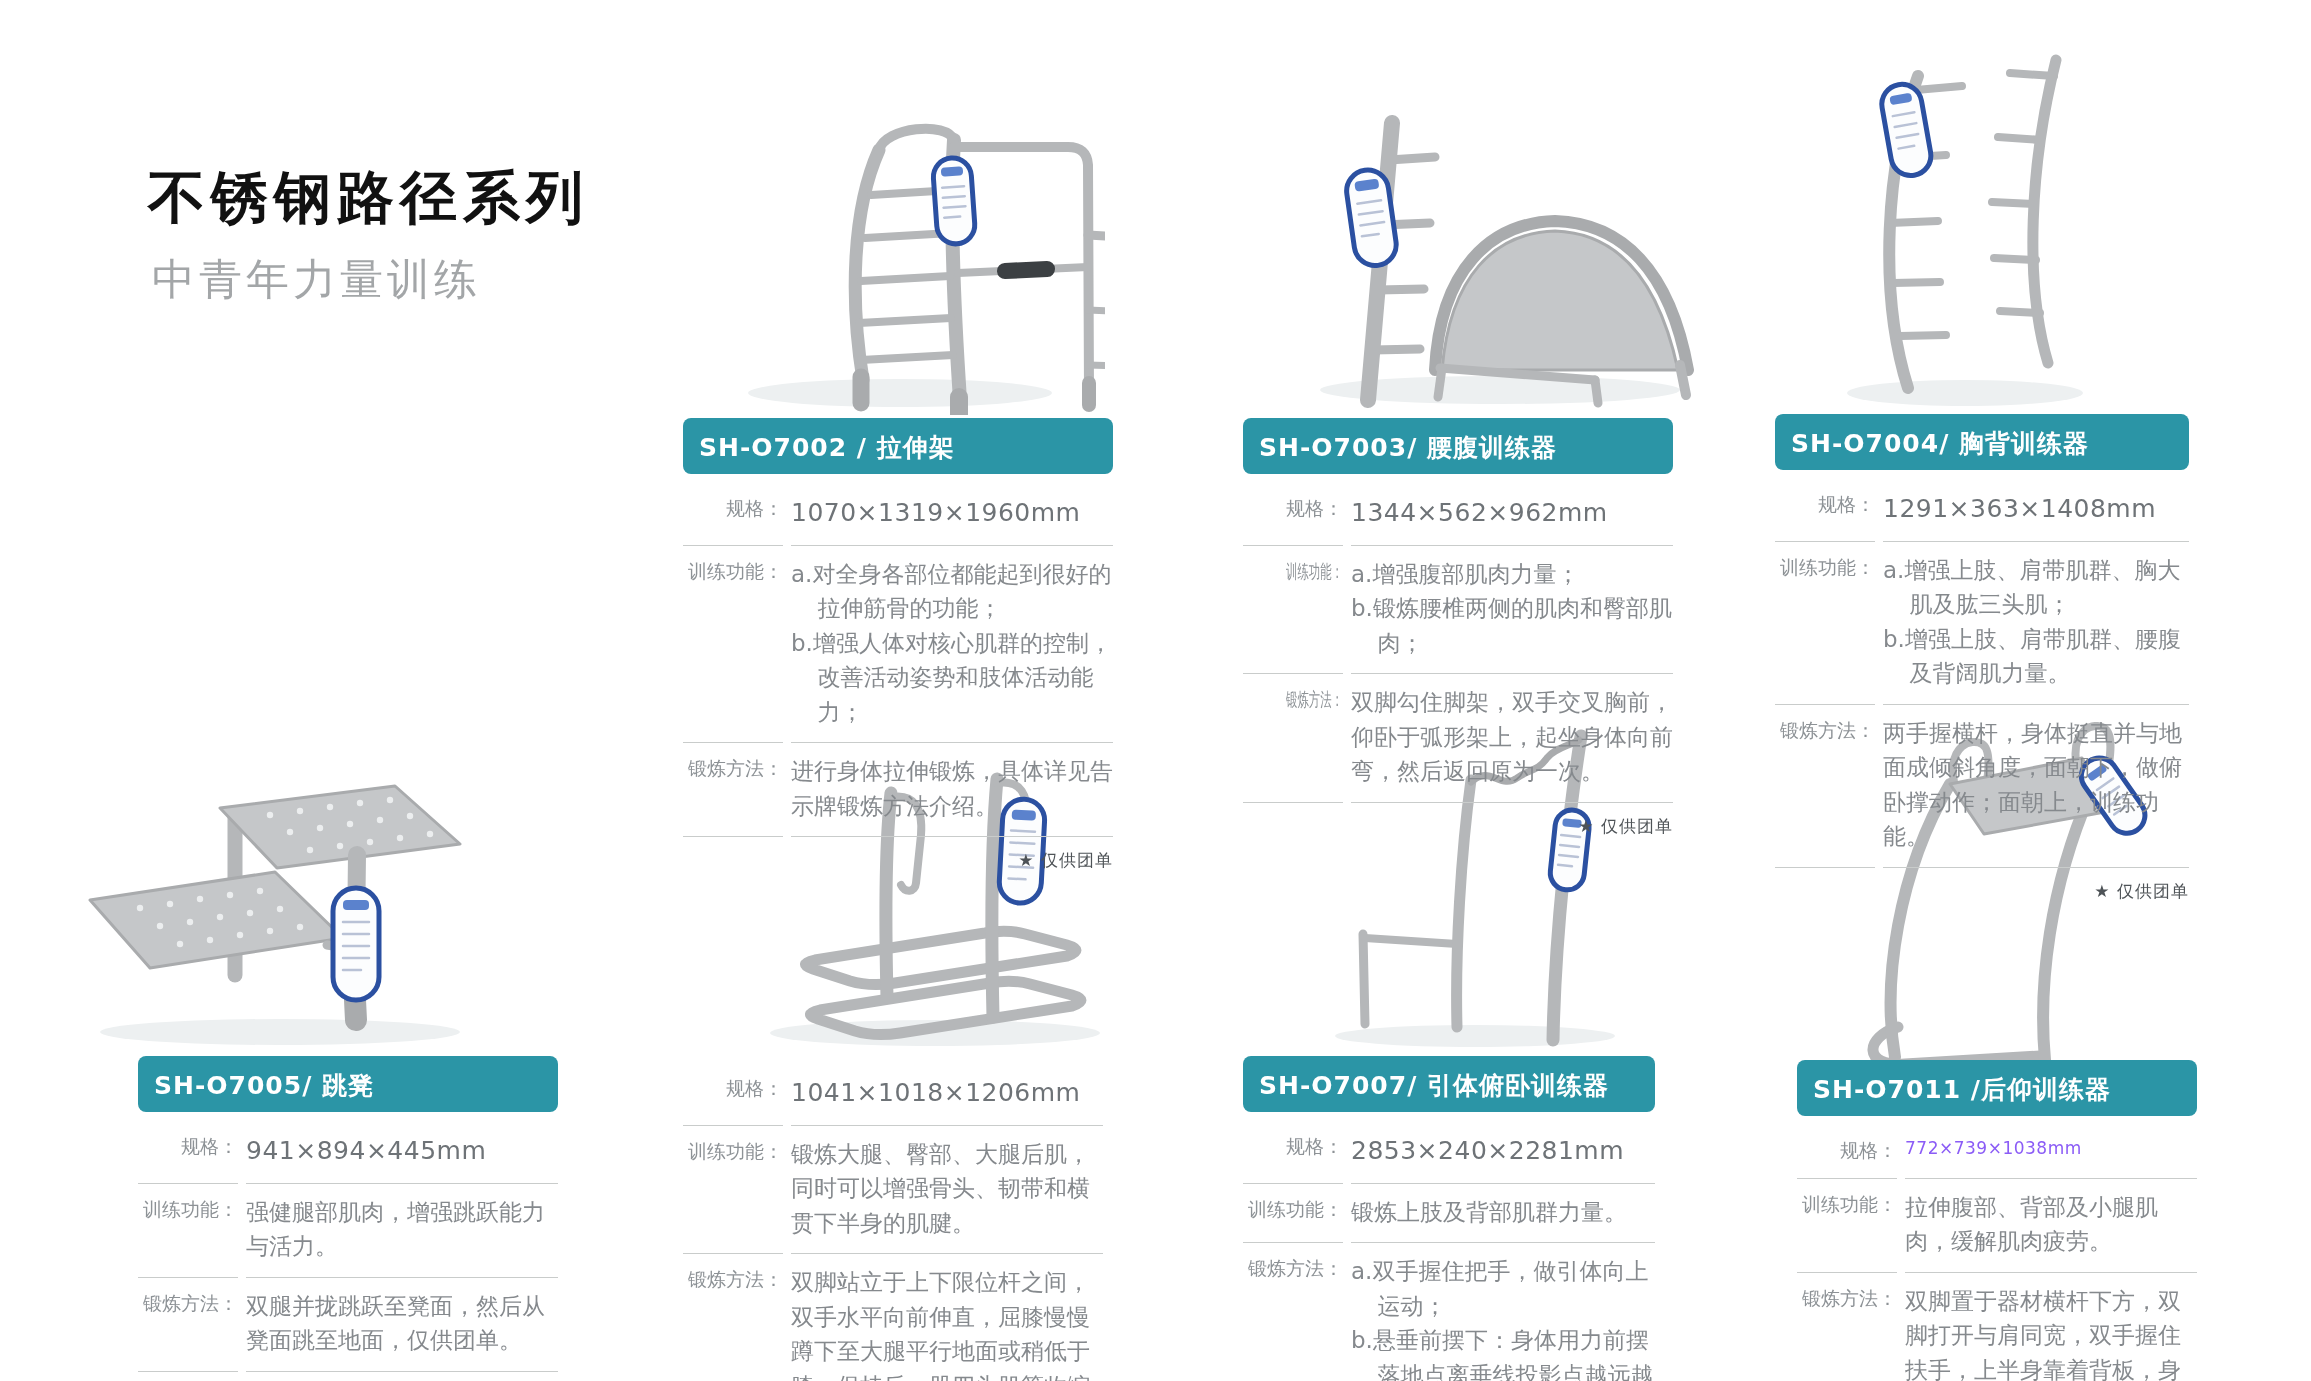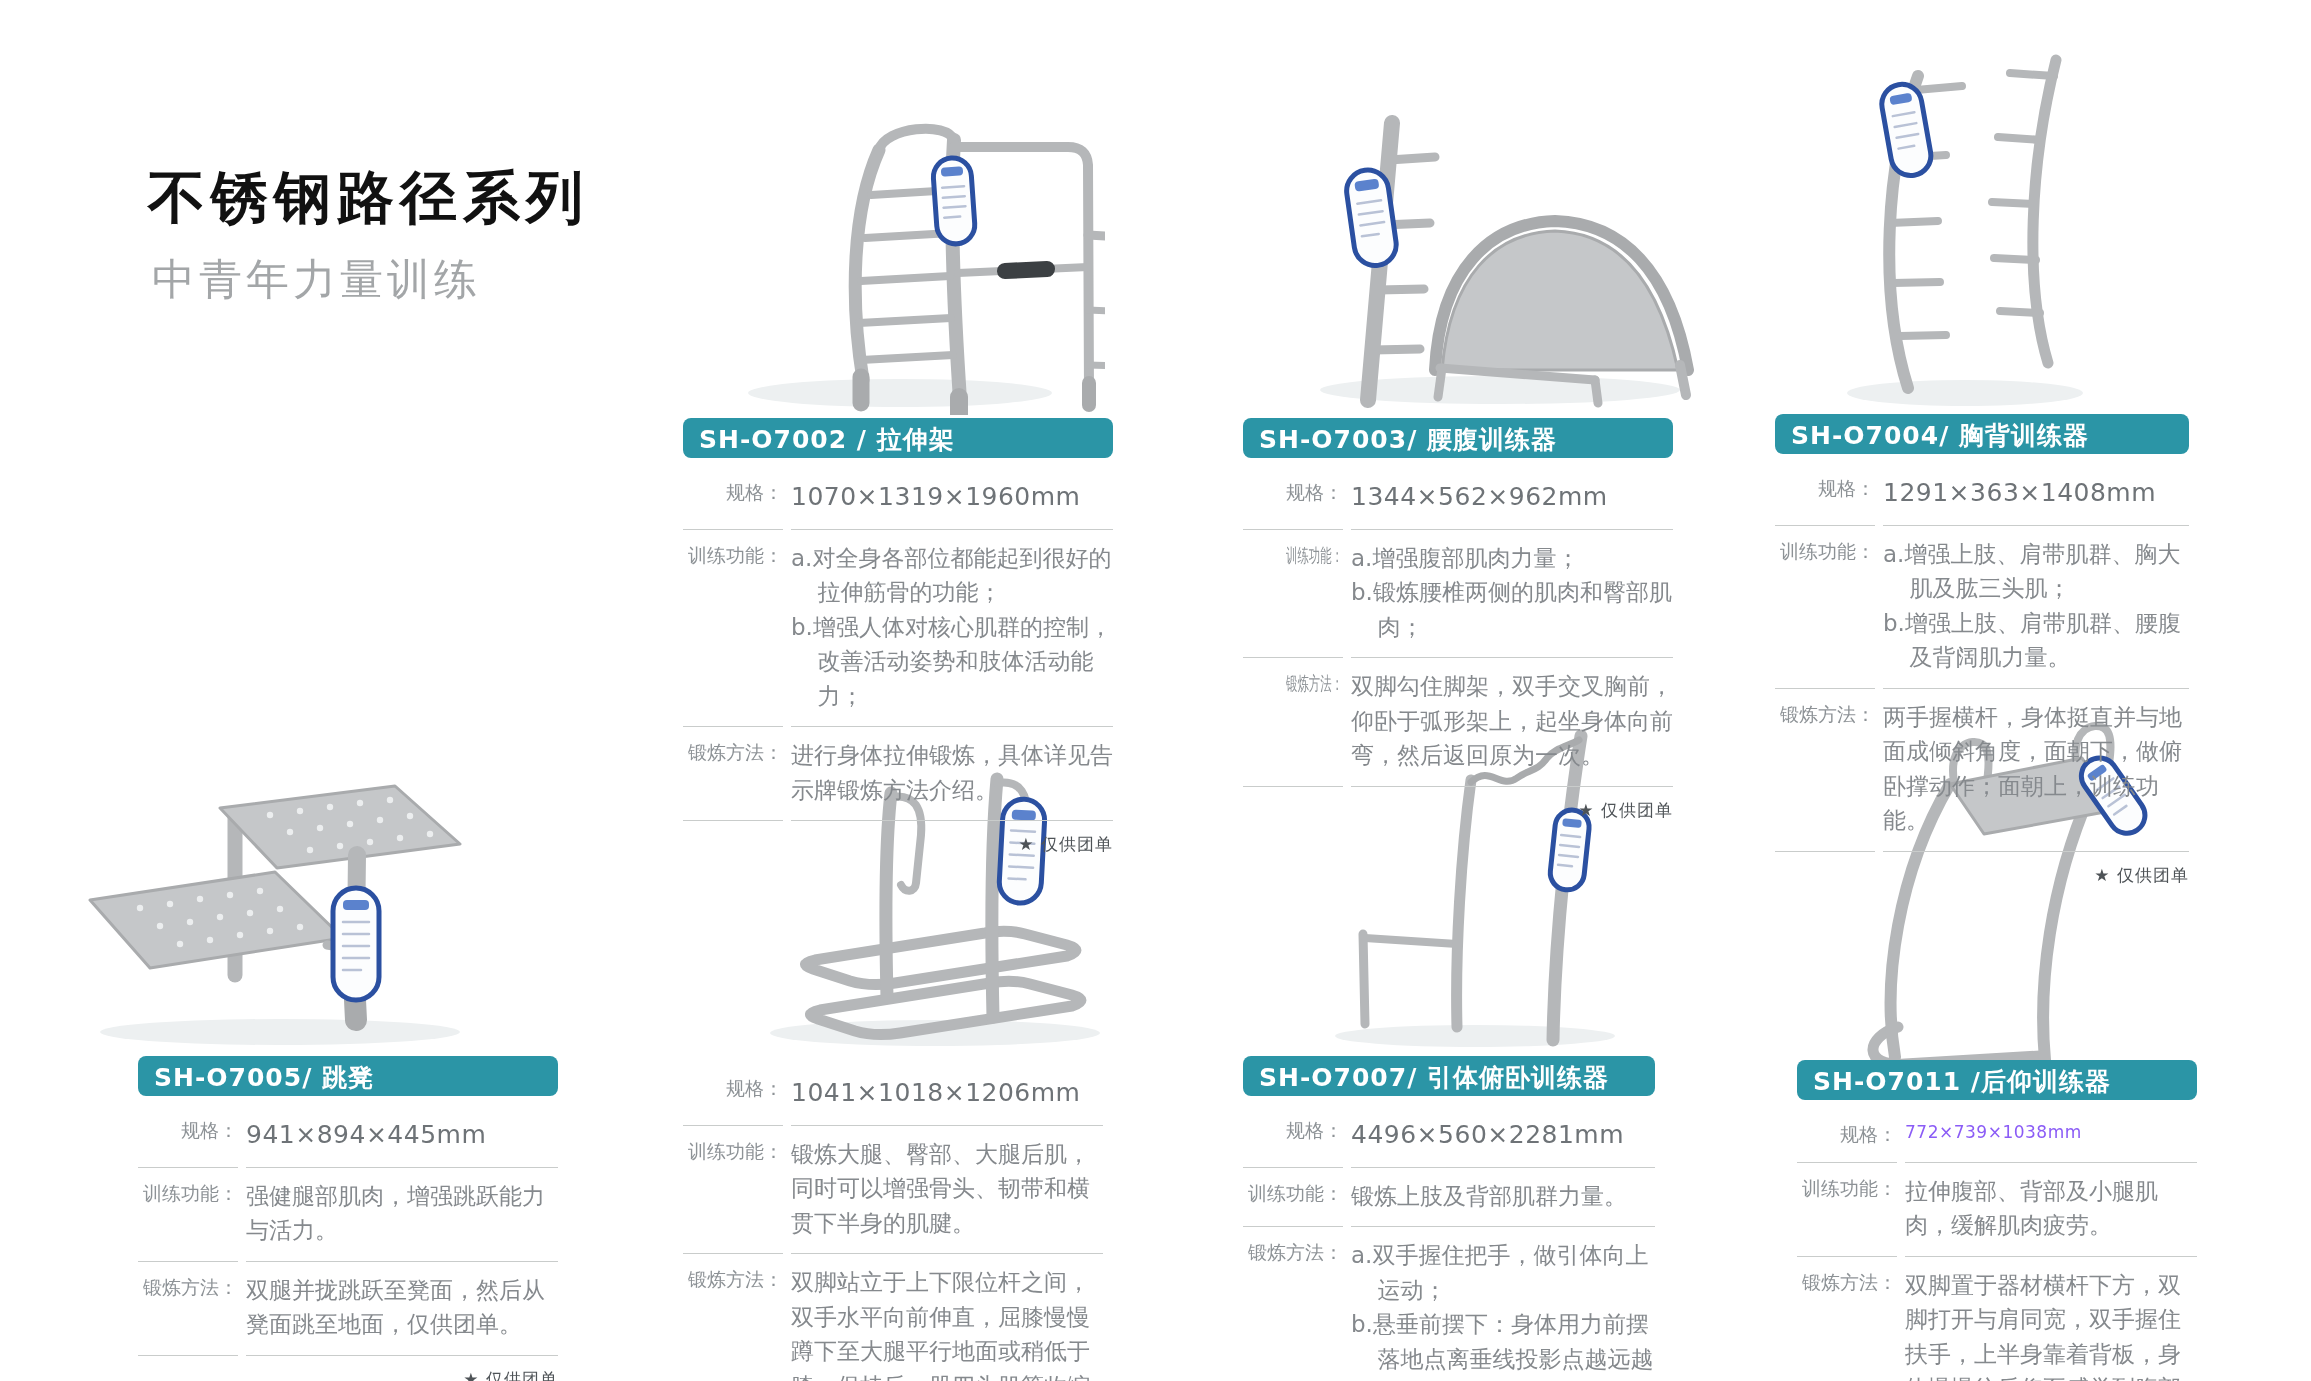--- a/index.html
+++ b/index.html
@@ -25,21 +25,21 @@
   .card{position:absolute;}
   .c1{left:683px;top:418px;width:430px;}
   .c2{left:1243px;top:418px;width:430px;}
   .c3{left:1775px;top:414px;width:414px;}
   .c4{left:138px;top:1056px;width:420px;}
   .c5{left:683px;top:1054px;width:420px;}
   .c6{left:1243px;top:1056px;width:412px;}
   .c7{left:1797px;top:1060px;width:400px;}
 
   .hdr{background:var(--accent);color:#fff;font-weight:700;font-size:25px;
-       height:32px;line-height:36px;padding:4px 16px;border-radius:8px;
+       height:32px;line-height:36px;padding:12px 16px;border-radius:8px;
        letter-spacing:1px;white-space:nowrap;}
 
   .row{display:grid;grid-template-columns:100px 1fr;column-gap:8px;}
   .row > div{border-bottom:1px solid var(--line);padding:11px 0 13px;}
   .row.first > div{padding-top:20px;}
   .lbl{text-align:right;color:var(--label);font-size:19px;line-height:1.5;white-space:nowrap;}
   .squeeze{transform:scaleX(0.60);transform-origin:100% 50%;}
   .val{color:var(--body);font-size:23px;line-height:1.5;}
   .val.spec{font-size:25px;color:var(--spec);letter-spacing:0.5px;padding-top:8px;}
   .c7 .val.spec{font-size:17px;color:#8b5cf6;font-weight:400;}
@@ -331,21 +331,21 @@
           <div class="li">双脚站立于上下限位杆之间，双手水平向前伸直，屈膝慢慢蹲下至大腿平行地面或稍低于膝，保持后，股四头肌等收缩用力，蹬腿伸膝至还原</div>
         </div>
     </div>
 
   </section>
 
   <section class="card c6">
     <div class="hdr">SH-O7007/ 引体俯卧训练器</div>
     <div class="row first">
       <div class="lbl">规格：</div>
-      <div class="val spec">4496×560×2281mm</div>
+      <div class="val spec">2853×240×2281mm</div>
     </div>
     <div class="row">
       <div class="lbl">训练功能：</div>
       <div class="val">
           <div class="li">锻炼上肢及背部肌群力量。</div>
         </div>
     </div>
     <div class="row">
       <div class="lbl">锻炼方法：</div>
       <div class="val">

